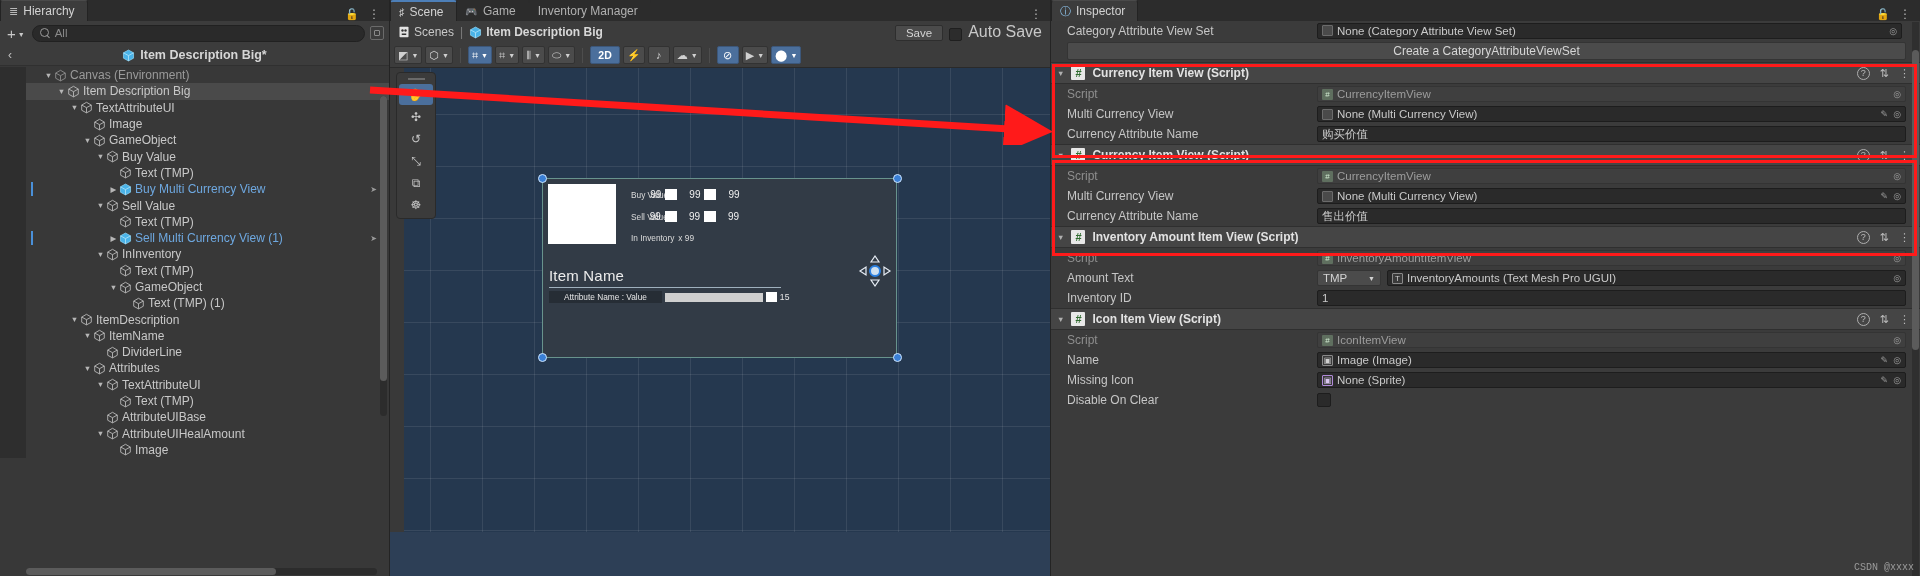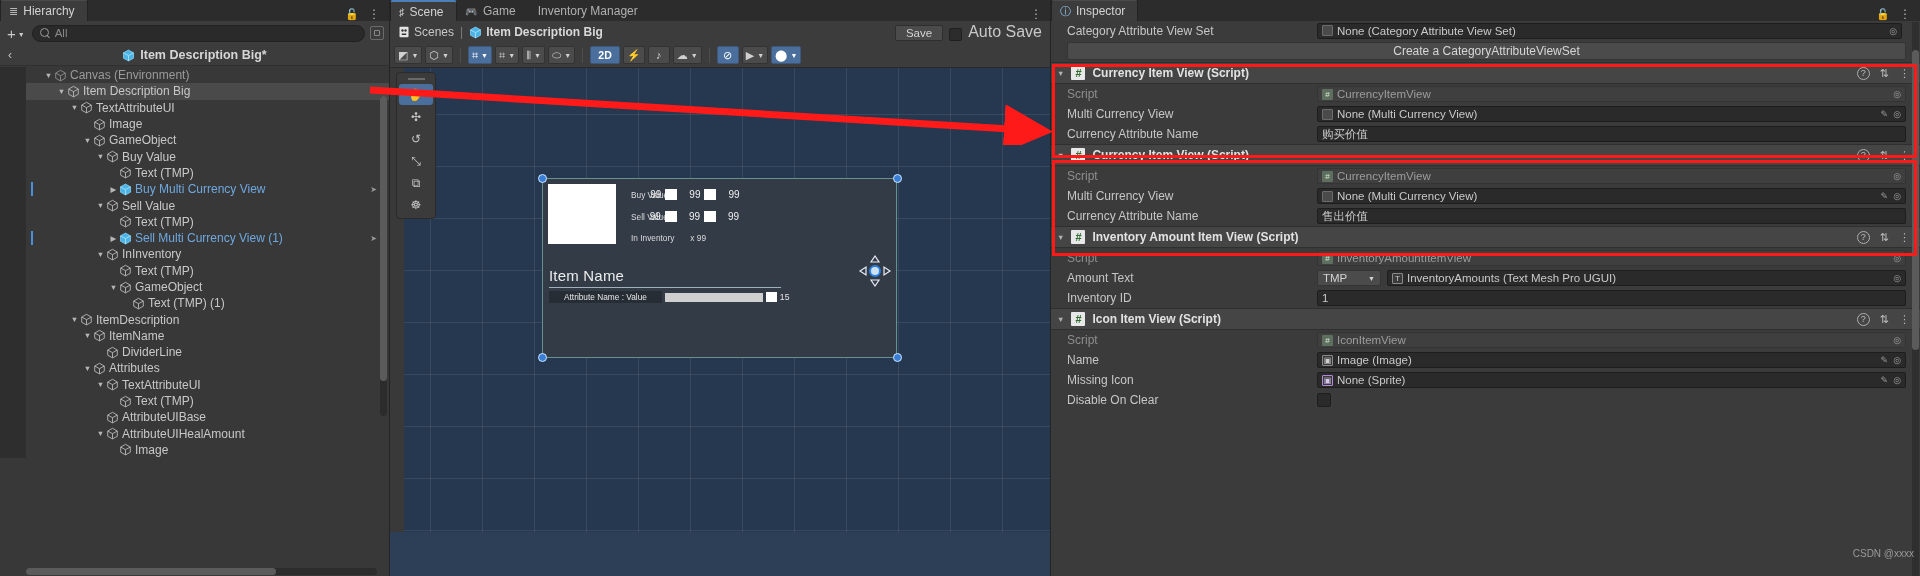--- a/index.html
+++ b/index.html
@@ -150,21 +150,21 @@
   .dropdown-f { height:16px; background:#4b4b4b; border:1px solid #343434; border-radius:2px; display:flex; align-items:center; padding:0 5px; gap:6px; color:#d2d2d2; font-size:11.5px;}
   .dropdown-f .cv { font-size:7px; margin-left:auto;}
   .createbtn {
     height:18px; margin:2px 14px 2px 16px; background:#4b4b4b; border:1px solid #343434; border-radius:2px;
     display:flex; align-items:center; justify-content:center; color:#d6d6d6; font-size:12px;
   }
 
   
   .redbox { position:absolute; border:3px solid #ff1a1a; pointer-events:none; z-index:40;}
   .redarrow { position:absolute; z-index:41; pointer-events:none;}
-  .watermark { position:absolute; right:6px; bottom:17px; font-size:10px; color:#9b9b9b; z-index:50;}
+  .watermark { position:absolute; right:6px; bottom:3px; font-size:10px; color:#9b9b9b; z-index:50;font-family:Liberation Mono, monospace;}
 
   .insp-scroll { position:absolute; right:1px; top:22px; bottom:0; width:7px; background:#2f2f2f;}
   .insp-scroll .thumb { position:absolute; top:28px; left:0; width:7px; height:300px; background:#5b5b5b; border-radius:4px;}
 </style>
 </head>
 <body>
 
 <div class="root">
 
   <div class="hierarchy">
@@ -597,21 +597,21 @@
           <span class="lblsm">Sell Value</span>
           <span class="num" style="margin-left:-22px">99</span>
           <span class="sqwhite"></span>
           <span class="num" style="margin-left:8px">99</span>
           <span class="sqwhite"></span>
           <span class="num" style="margin-left:8px">99</span>
         </div>
 
         <div class="rowline" style="left:88px; top:54px;">
           <span class="lblsm">In Inventory</span>
-          <span class="lblsm" style="margin-left:12px">x 99</span>
+          <span class="lblsm" style="margin-left:0">x 99</span>
         </div>
 
         <div class="itemname">Item Name</div>
         <div class="dividerline"></div>
 
         <div class="attrrow">
           <span class="attrtag">Attribute Name : Value</span>
           <span class="attrbar"></span>
           <span class="attrchk"></span>
           <span class="attrval">15</span>

